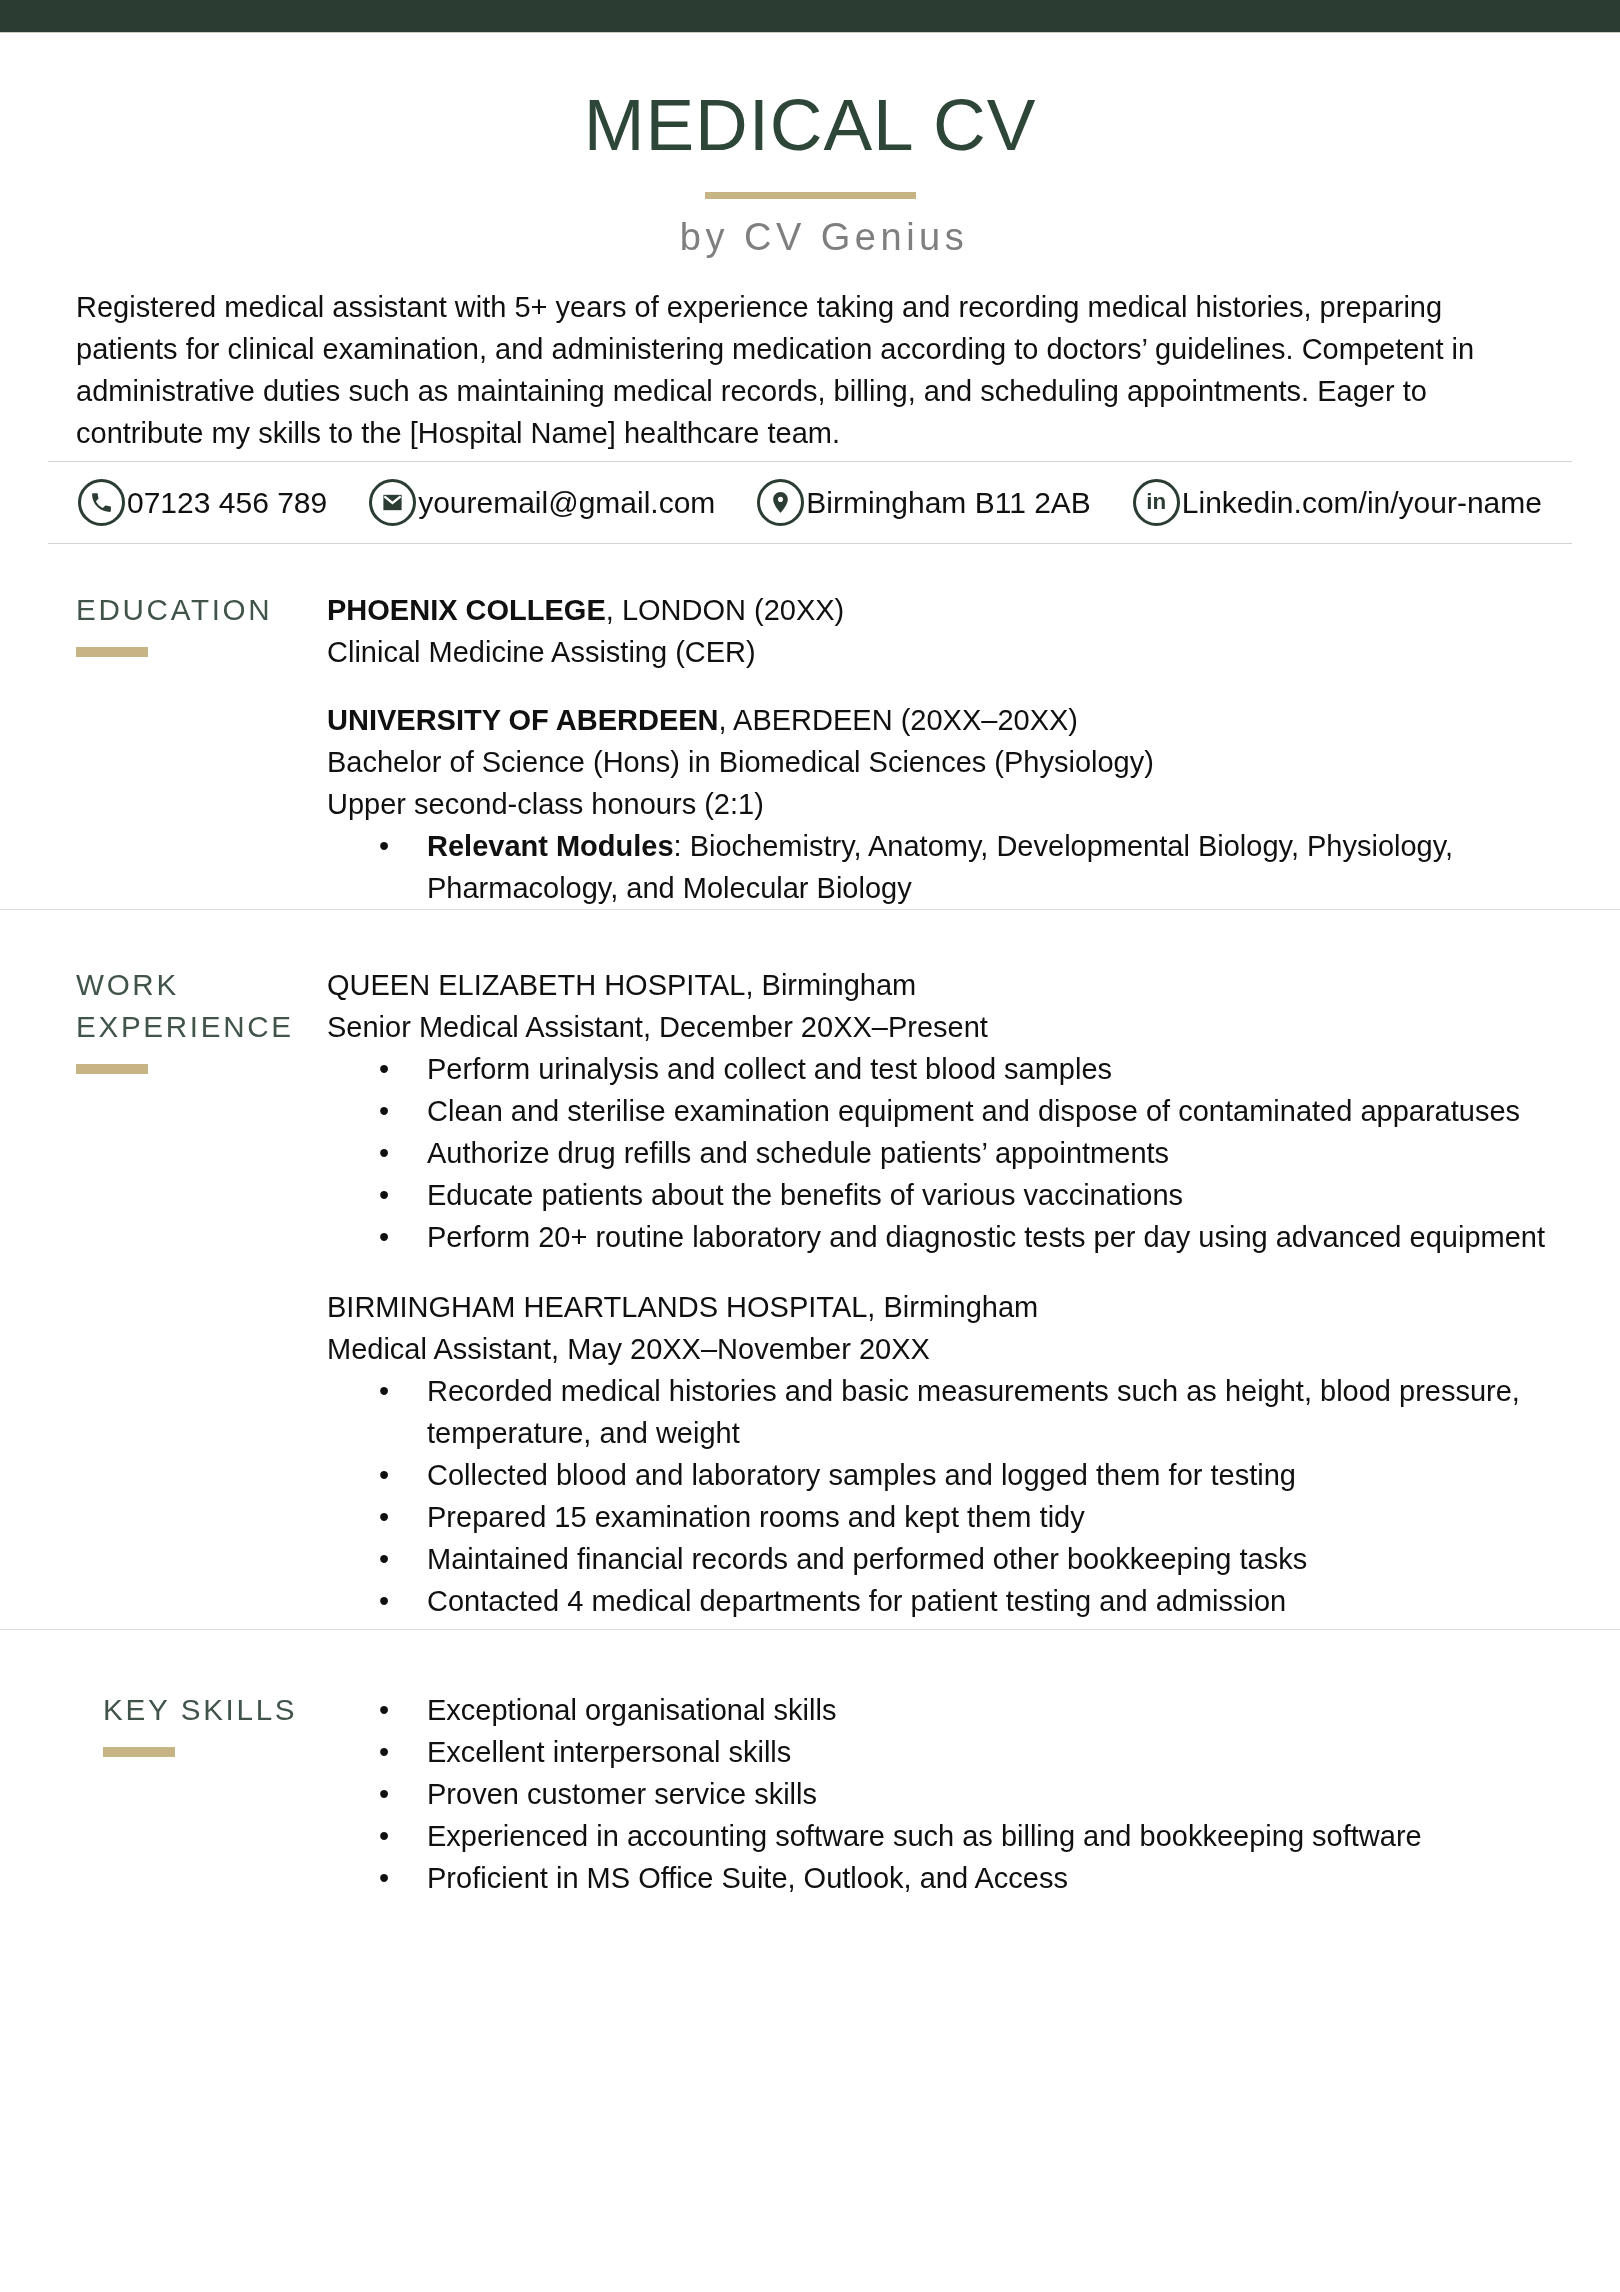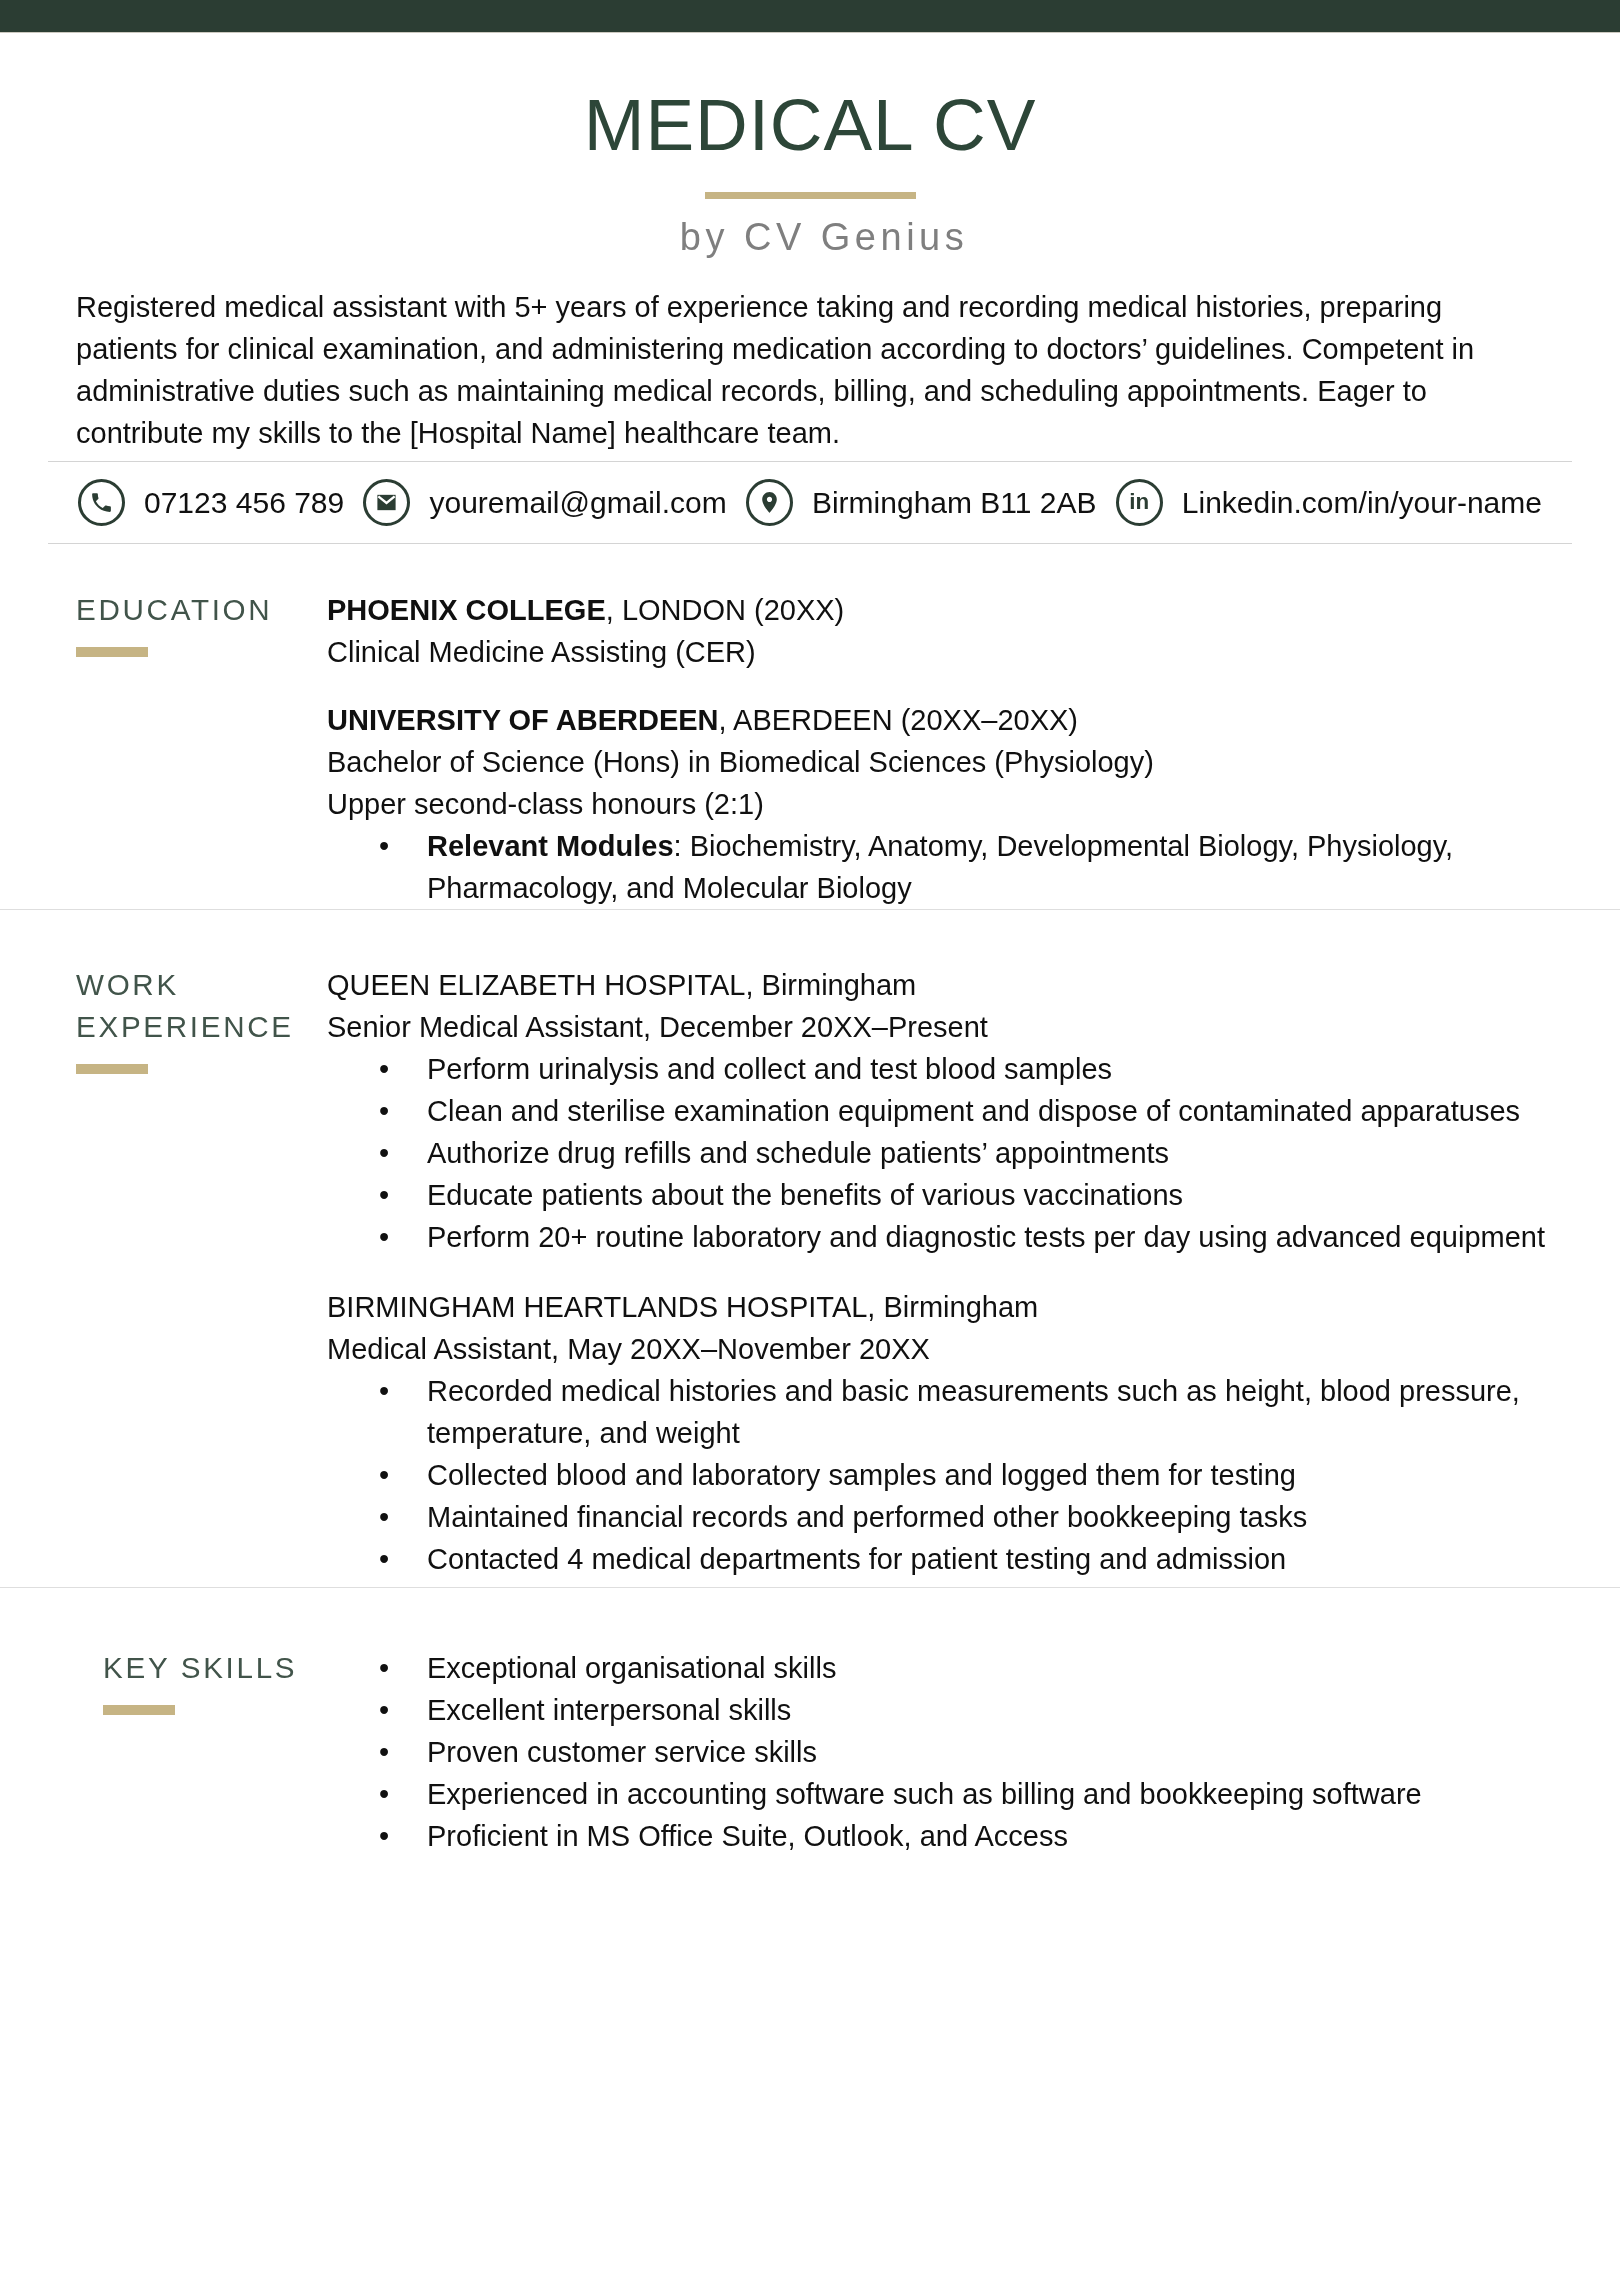--- a/index.html
+++ b/index.html
@@ -51,21 +51,21 @@
     margin:7.2px 48px 0;
     border-top:1.8px solid #d4d4d4;
     border-bottom:1.8px solid #d4d4d4;
     padding:17px 30px;
   }
   .contact {
     display:flex;
     justify-content:space-between;
     align-items:center;
   }
-  .citem { display:flex; align-items:center; gap:19px; font-size:30px; }
+  .citem { display:flex; align-items:center; gap:2px; font-size:30px; }
   .cicon {
     width:47px; height:47px;
     border:3.6px solid #2b3d33;
     border-radius:50%;
     box-sizing:border-box;
     display:flex; align-items:center; justify-content:center;
     flex:none;
   }
   .cicon svg { display:block; }
   .in-badge {
@@ -201,20 +201,21 @@
           <li>Perform 20+ routine laboratory and diagnostic tests per day using advanced equipment</li>
         </ul>
       </div>
 
       <div class="job">
         <p class="line">BIRMINGHAM HEARTLANDS HOSPITAL, Birmingham</p>
         <p class="line">Medical Assistant, May 20XX–November 20XX</p>
         <ul class="blist job-bullets">
           <li>Recorded medical histories and basic measurements such as height, blood pressure, temperature, and weight</li>
           <li>Collected blood and laboratory samples and logged them for testing</li>
+          <li>Prepared 15 examination rooms and kept them tidy</li>
           <li>Maintained financial records and performed other bookkeeping tasks</li>
           <li>Contacted 4 medical departments for patient testing and admission</li>
         </ul>
       </div>
 
     </div>
   </section>
 
   <section class="section sec-skills">
     <div class="sec-head">

